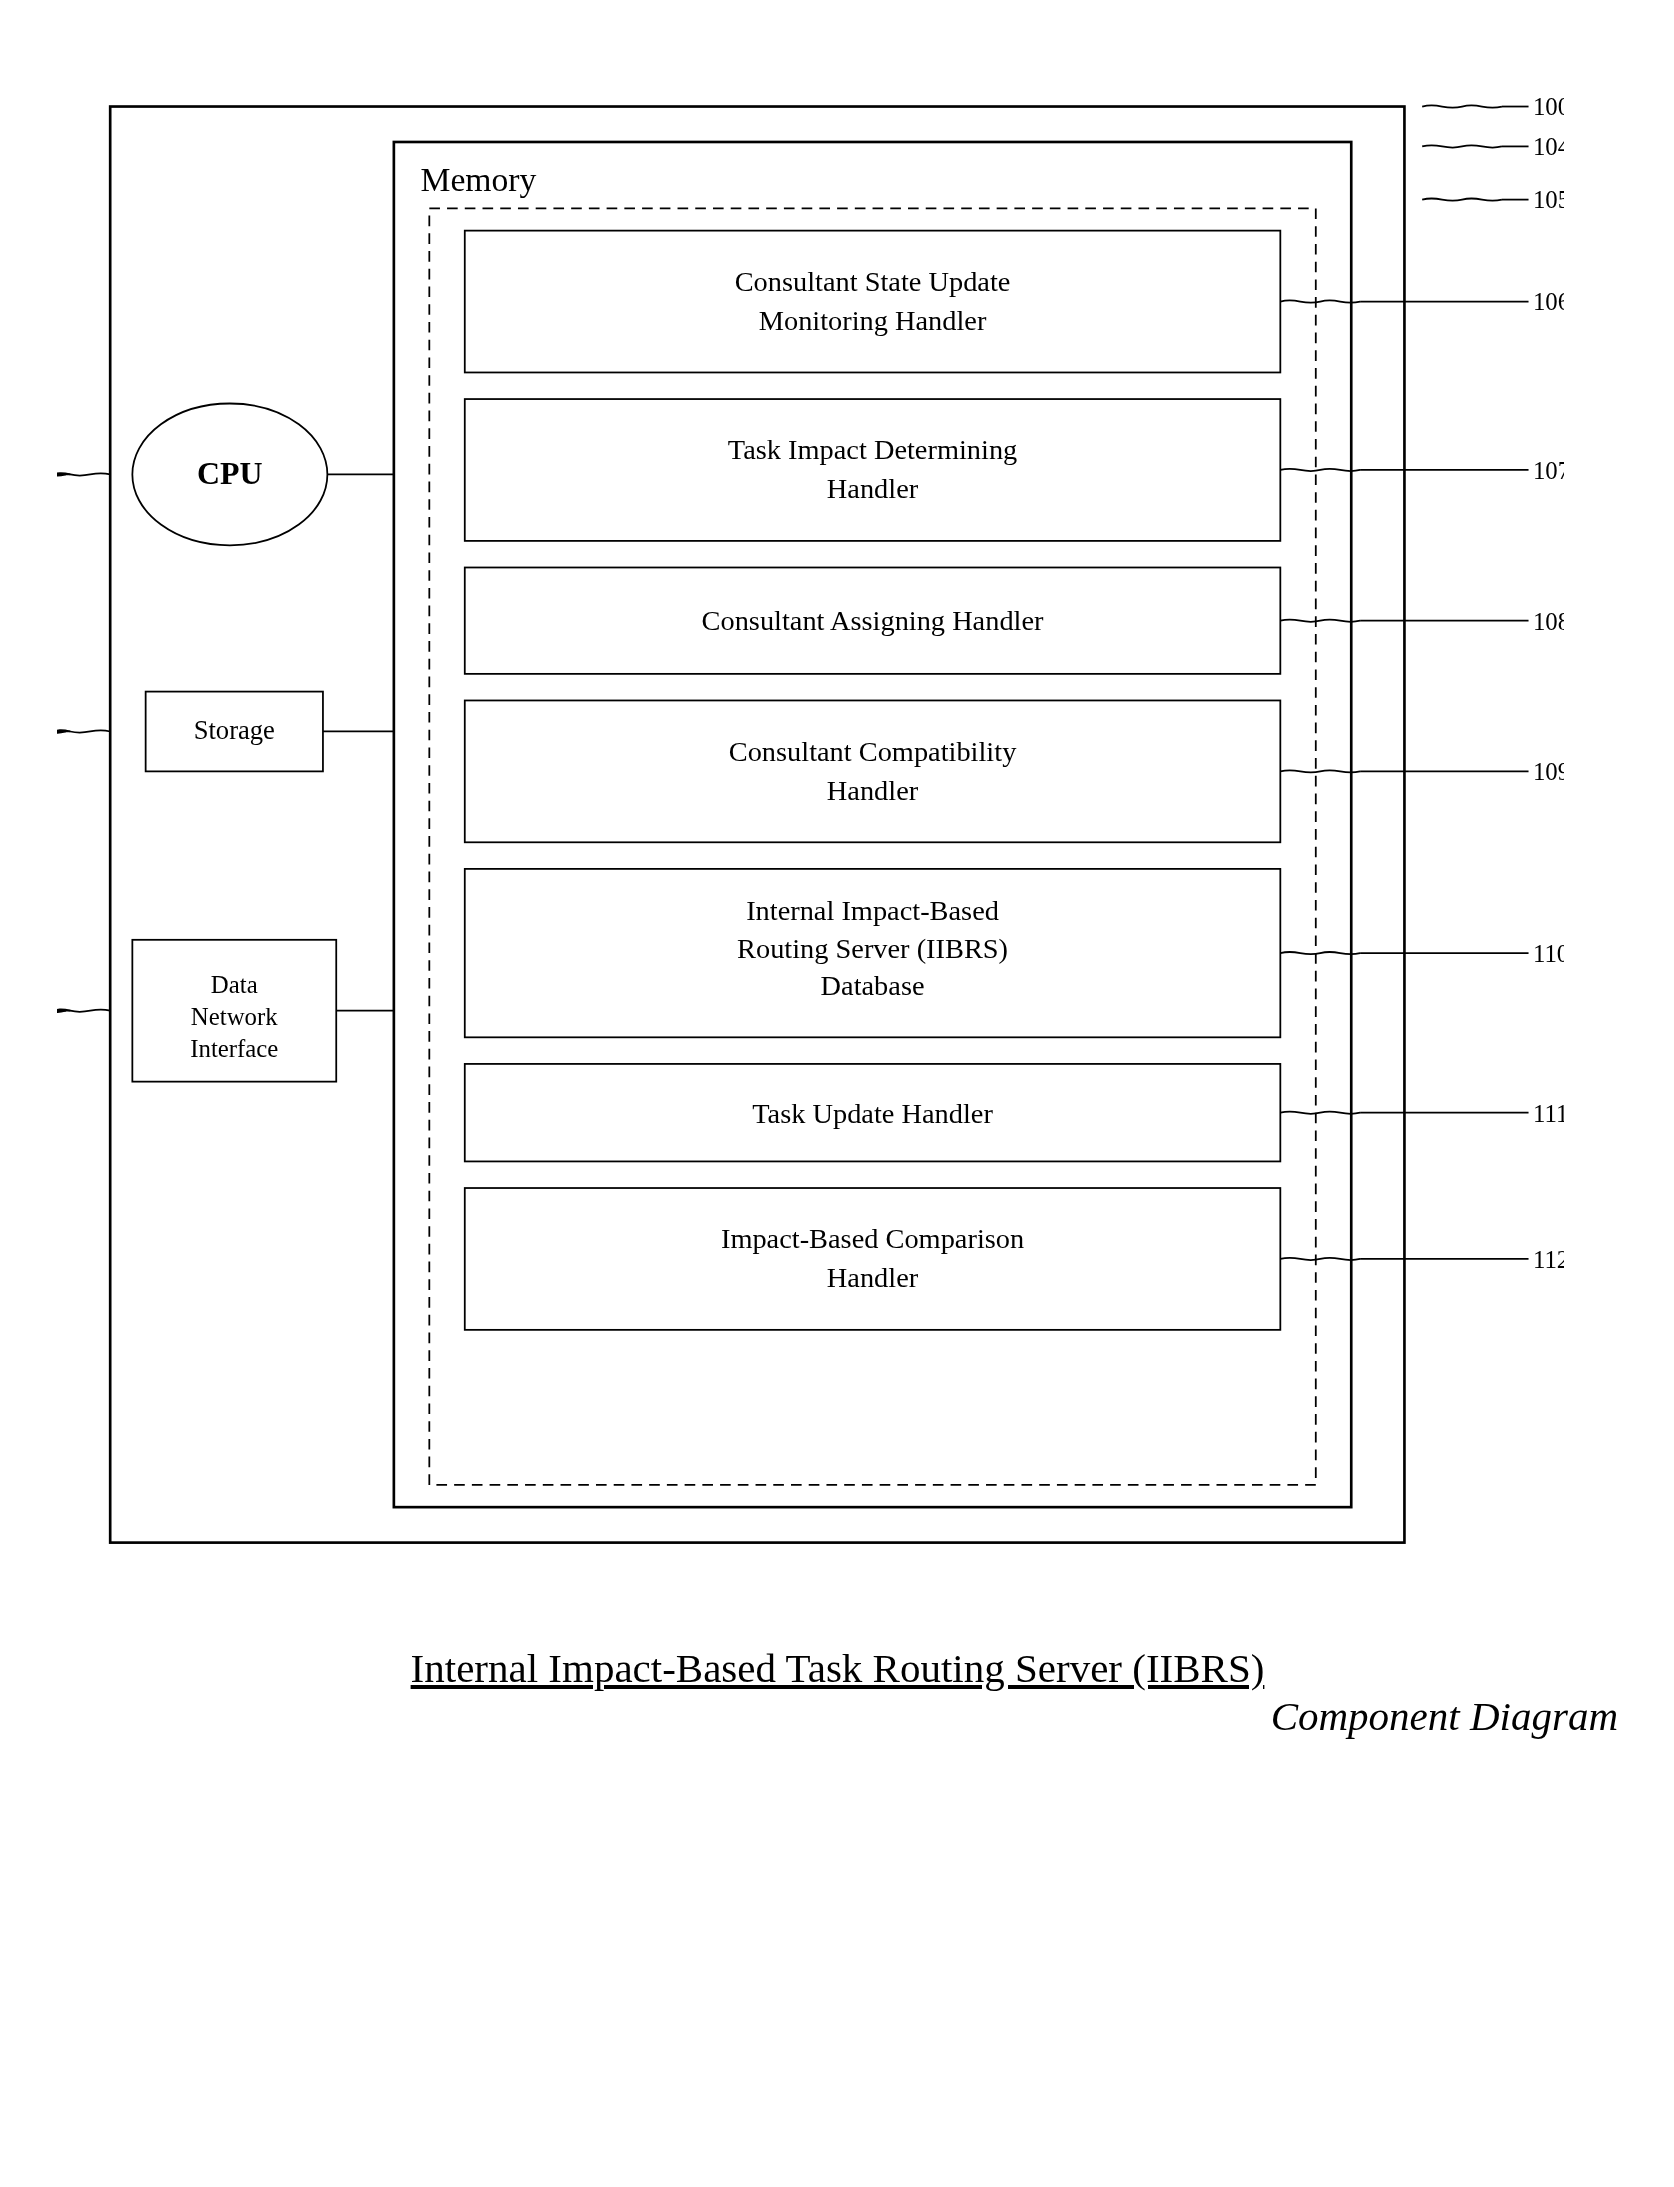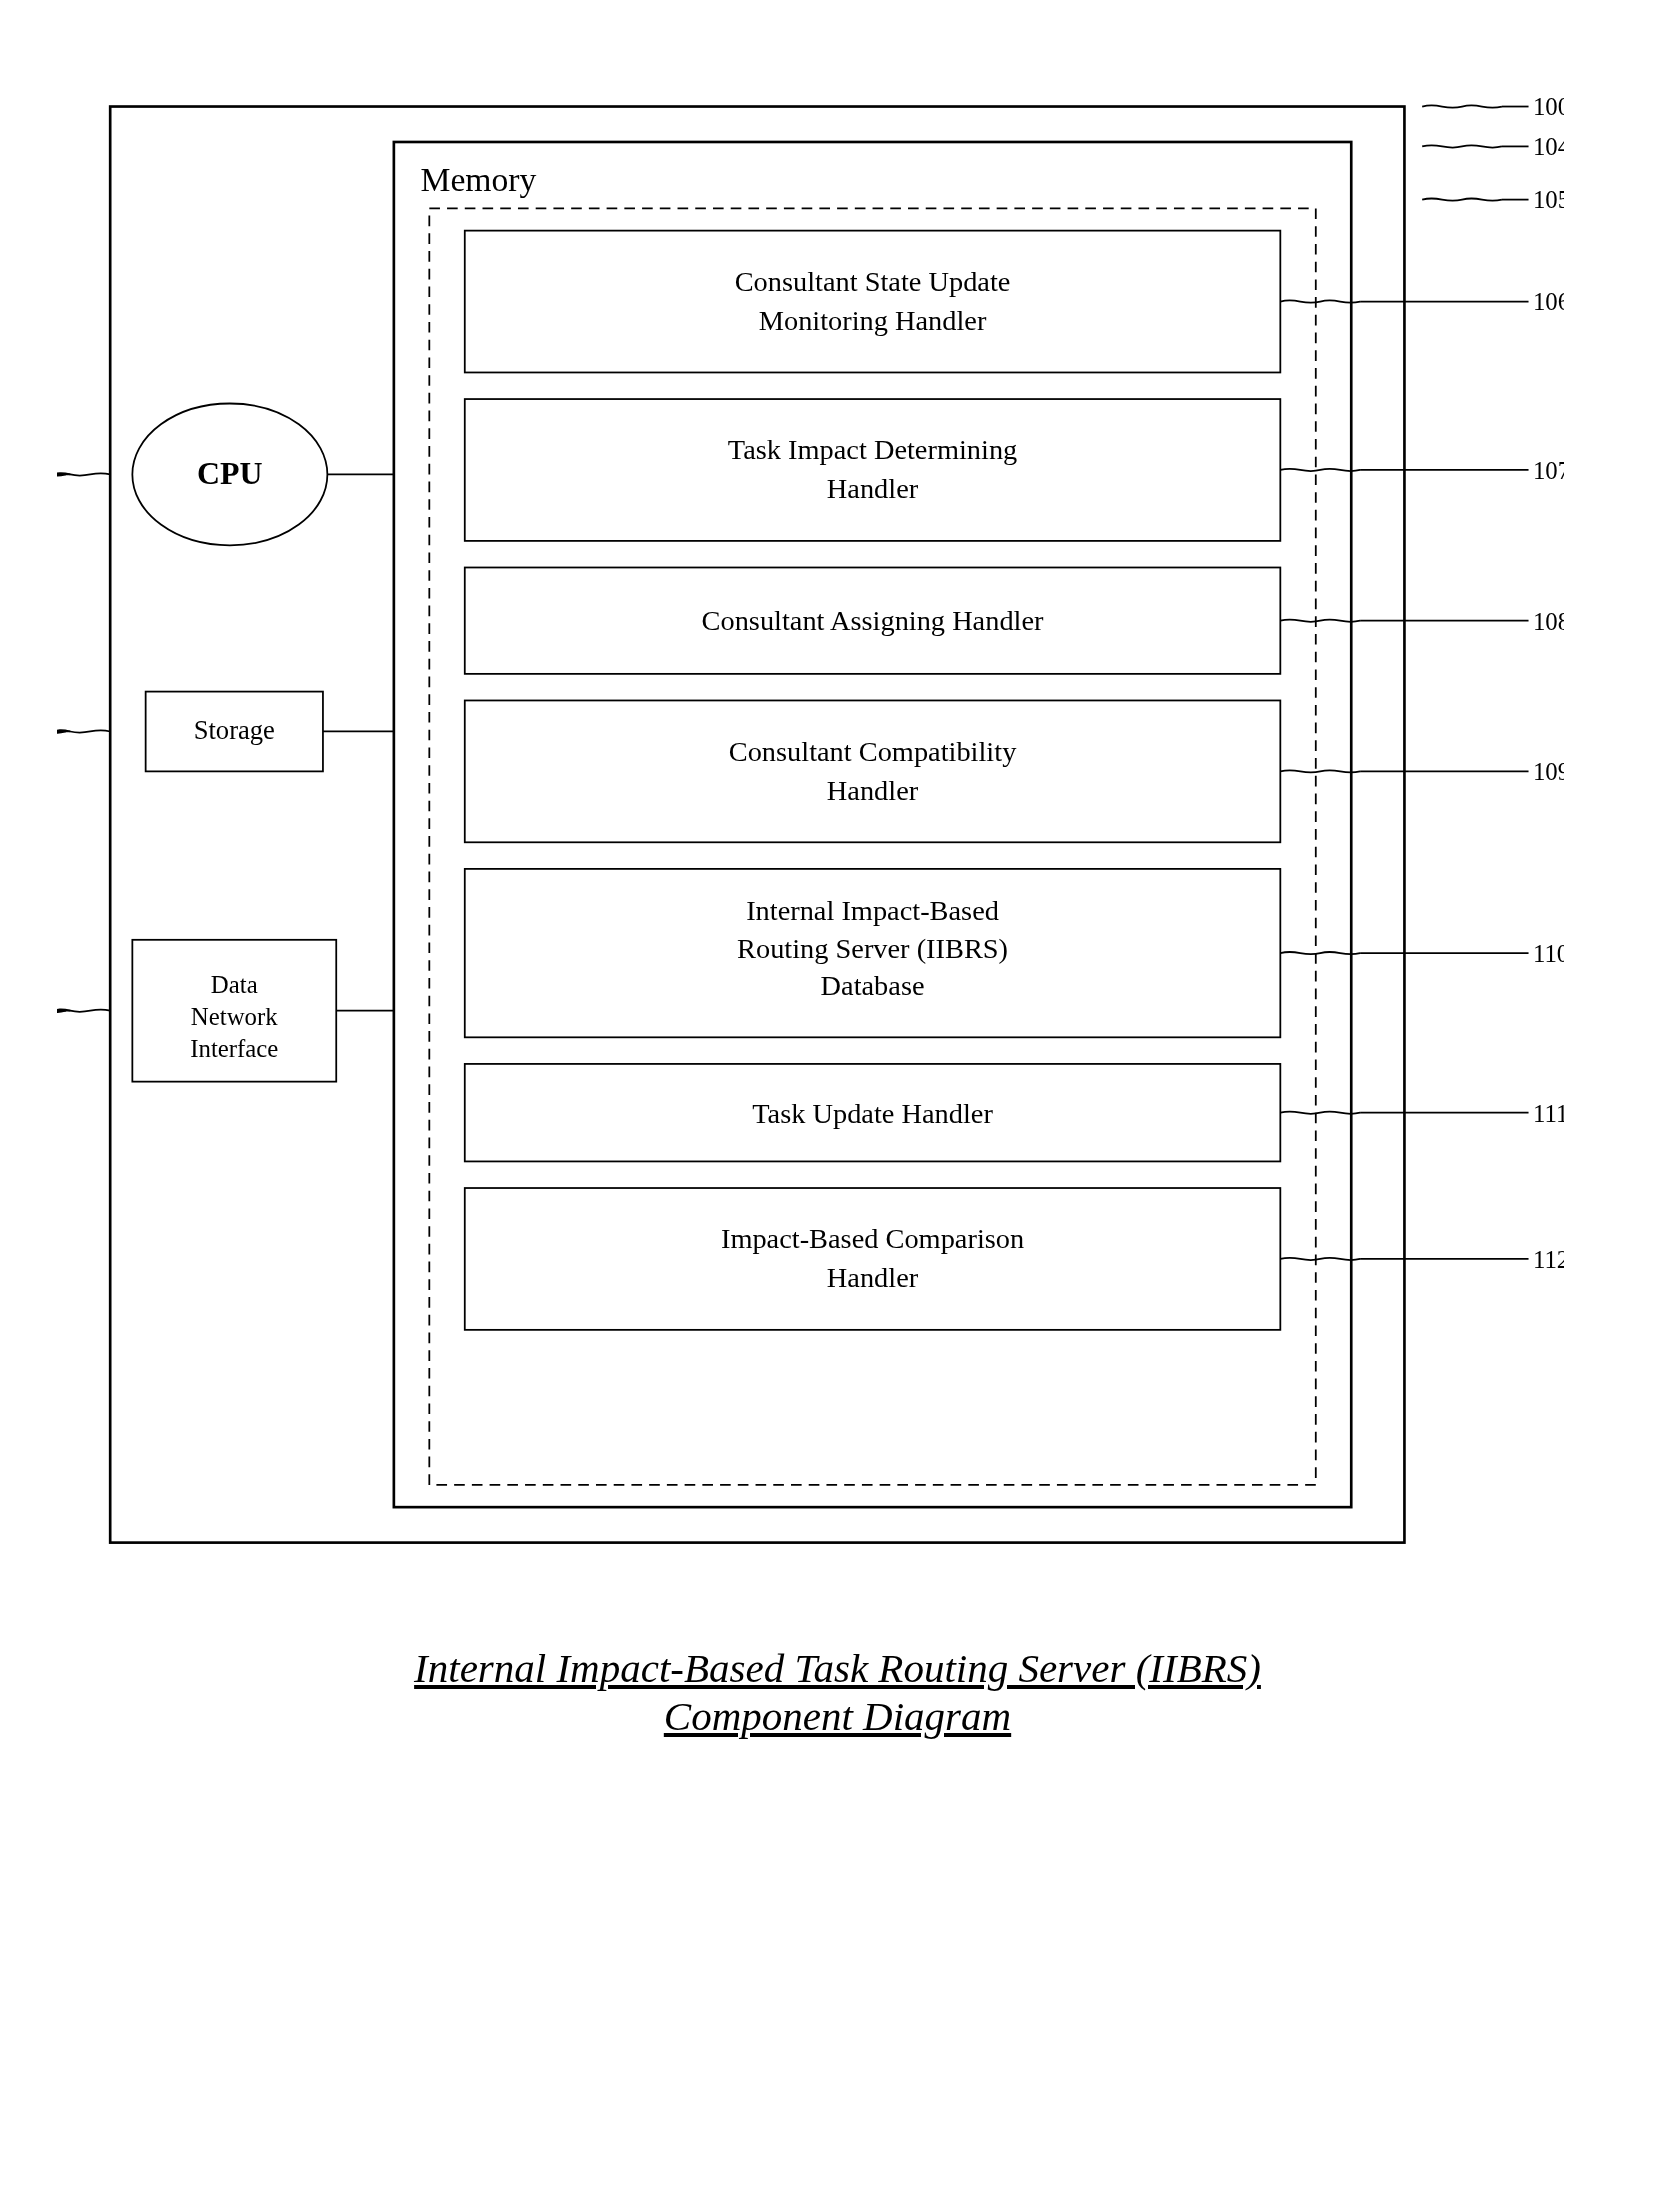--- a/index.html
+++ b/index.html
@@ -23,27 +23,26 @@
 
     
     .title-area {
       margin-top: 71px;
       text-align: center;
     }
 
     .title-line1 {
       font-size: 41px;
       text-decoration: underline;
-      font-style: italic;
     }
 
     .title-line2 {
       font-size: 41px;
-      text-decoration: underline;
       font-style: italic;
+      text-align: right;
     }
   </style>
 </head>
 <body>
 
 <div class="diagram-area">
   
   <svg viewBox="0 0 1700 1750" width="1507" height="1552" xmlns="http://www.w3.org/2000/svg" style="font-family: 'Times New Roman', Times, serif;">
 
     <rect x="60" y="60" width="1460" height="1620" fill="none" stroke="#000" stroke-width="3"></rect>

